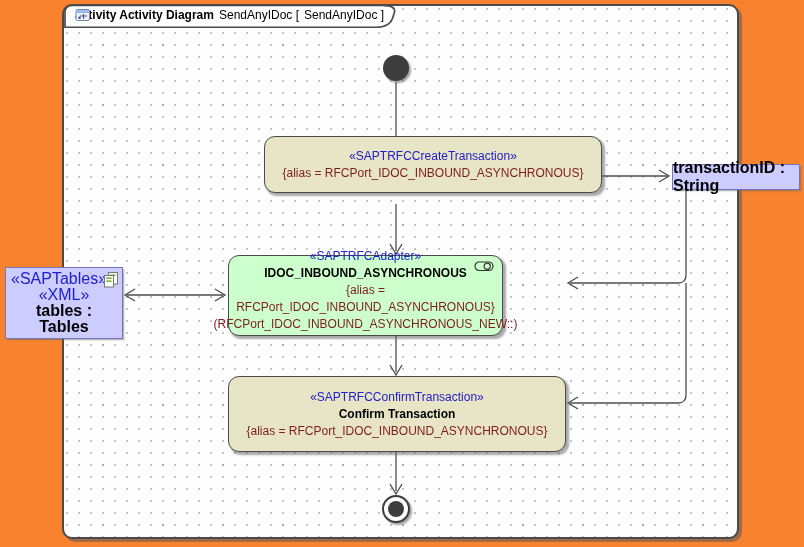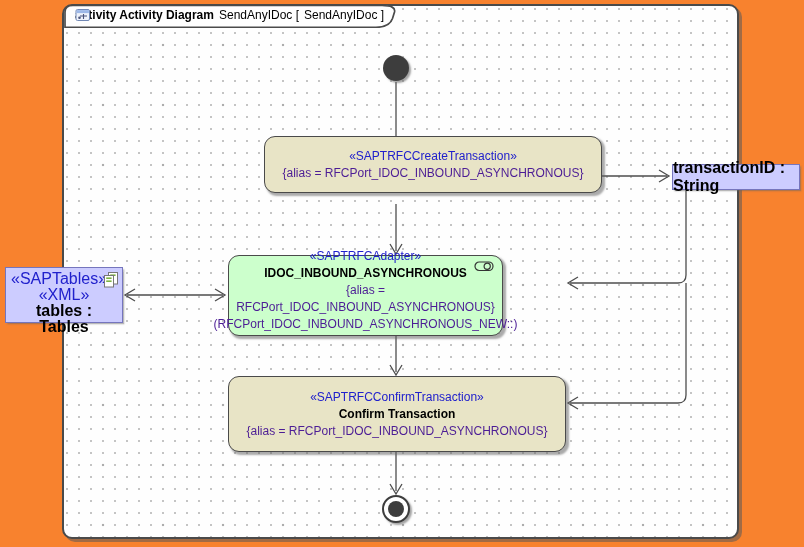--- a/index.html
+++ b/index.html
@@ -39,34 +39,34 @@
     border:1.6px solid #4a4a4a;border-radius:11px;
     box-shadow:2.5px 2.5px 2px rgba(100,100,100,.55);
     display:flex;flex-direction:column;justify-content:center;align-items:center;
     text-align:center;font-size:12px;line-height:17px;z-index:20;
     padding:2px 4px;
   }
   .action.tan{background:#e8e4c6;}
   .action.green{background:#ccffcc;}
   .stereo{color:#2020cc;}
   .aname{font-weight:bold;color:#000;}
-  .tagval,.extra{color:#4c1d95;}
+  .tagval,.extra{color:#7f1d1d;}
   .node-icon{position:absolute;top:5px;right:7px;width:21px;height:11px;}
 
   
   .pin{
     position:absolute;box-sizing:border-box;background:#ccccff;
     border:1.5px solid #7575bd;font-size:16px;color:#000;z-index:40;
     box-shadow:1.5px 1.5px 1.5px rgba(100,100,100,.45);
   }
   .pin-transaction{
     left:672px;top:164px;width:128px;height:26px;
     display:flex;align-items:center;justify-content:center;font-weight:bold;
   }
-  .pin-tables{left:5px;top:267px;width:118px;height:56px;padding:3px 5px;line-height:16px;}
+  .pin-tables{left:5px;top:267px;width:118px;height:72px;padding:3px 5px;line-height:16px;}
   .pin-tables .l1,.pin-tables .l2{text-align:center;color:#2020cc;}
   .pin-tables .l1{padding-right:12px;}
   .pin-tables .l3{font-weight:bold;text-align:center;}
   .copy-icon{position:absolute;top:3px;right:3px;width:16px;height:17px;}
 
   
   .initial-node{
     position:absolute;left:383px;top:55px;width:26px;height:26px;border-radius:50%;
     background:#3d3d3d;box-shadow:2px 2px 2px rgba(100,100,100,.6);z-index:20;
   }

